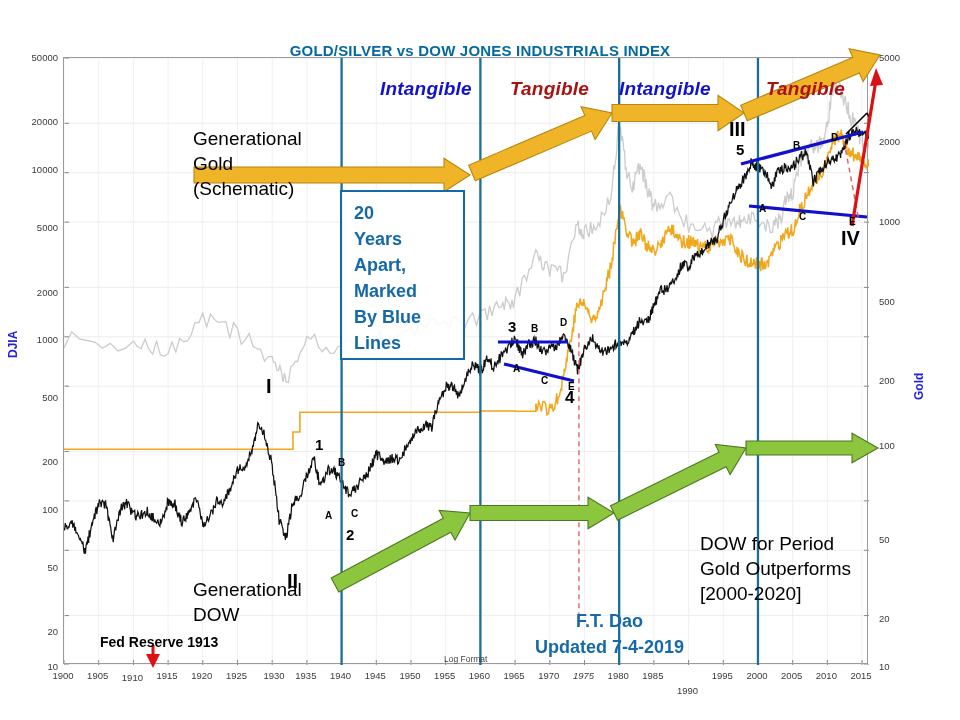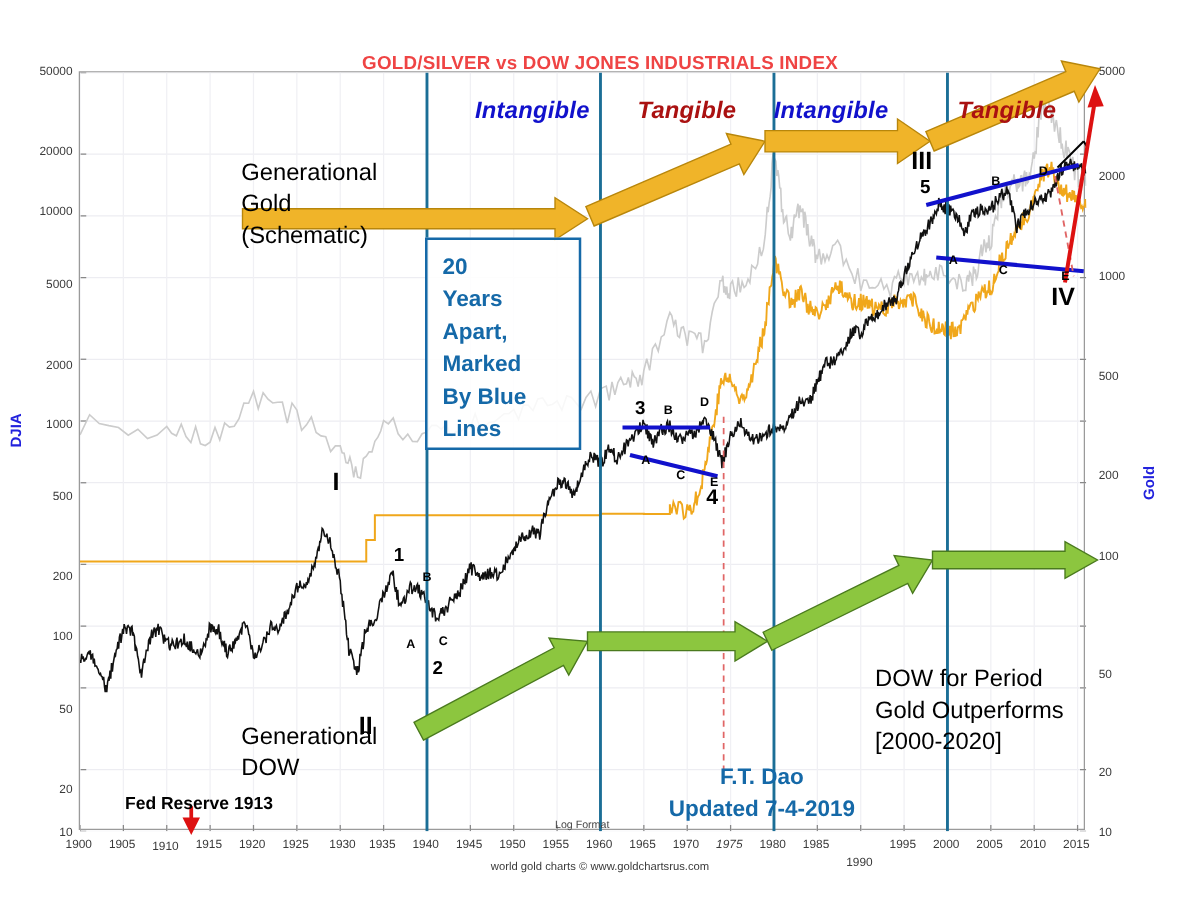--- a/index.html
+++ b/index.html
@@ -6,21 +6,21 @@
   body{width:960px;height:720px;position:relative;overflow:hidden;
        font-family:"Liberation Sans",sans-serif;-webkit-font-smoothing:none;}
 
   #stage{position:absolute;left:0;top:0;width:960px;height:720px;background:#fff;}
 
   .abs{position:absolute;}
 
   
   #chart-title{
     left:0;top:42px;width:960px;text-align:center;
-    font-size:15px;font-weight:bold;color:#ef4444;letter-spacing:.2px;
+    font-size:15px;font-weight:bold;color:#0369a1;letter-spacing:.2px;
   }
 
   
   #plot{
     position:absolute;left:63px;top:57px;width:805px;height:607px;
     border-left:1px solid #9a9a9a;border-top:1px solid #9a9a9a;
     border-right:1px solid #9a9a9a;border-bottom:1px solid #9a9a9a;
     box-sizing:border-box;background:#fff;
   }
   #plotsvg{position:absolute;left:0;top:0;}
@@ -320,21 +320,20 @@
   </div>
 
   <div id="credit">
     <div>F.T. Dao</div>
     <div>Updated 7-4-2019</div>
   </div>
 
   <div id="fed-label">Fed Reserve 1913</div>
 
   <div class="logfmt" style="left:444px;top:654px;">Log Format</div>
-  <div id="source">world gold charts © www.goldchartsrus.com</div>
 
   <div id="wavelabels">
       <div class="wave rom" style="left: 266px; top: 375px;">I</div>
       <div class="wave rom" style="left: 287px; top: 570px;">II</div>
       <div class="wave num" style="left: 315px; top: 436px;">1</div>
       <div class="wave ltr" style="left: 338px; top: 457px;">B</div>
       <div class="wave ltr" style="left: 325px; top: 510px;">A</div>
       <div class="wave ltr" style="left: 351px; top: 508px;">C</div>
       <div class="wave num" style="left: 346px; top: 526px;">2</div>
       <div class="wave num" style="left: 508px; top: 318px;">3</div>

